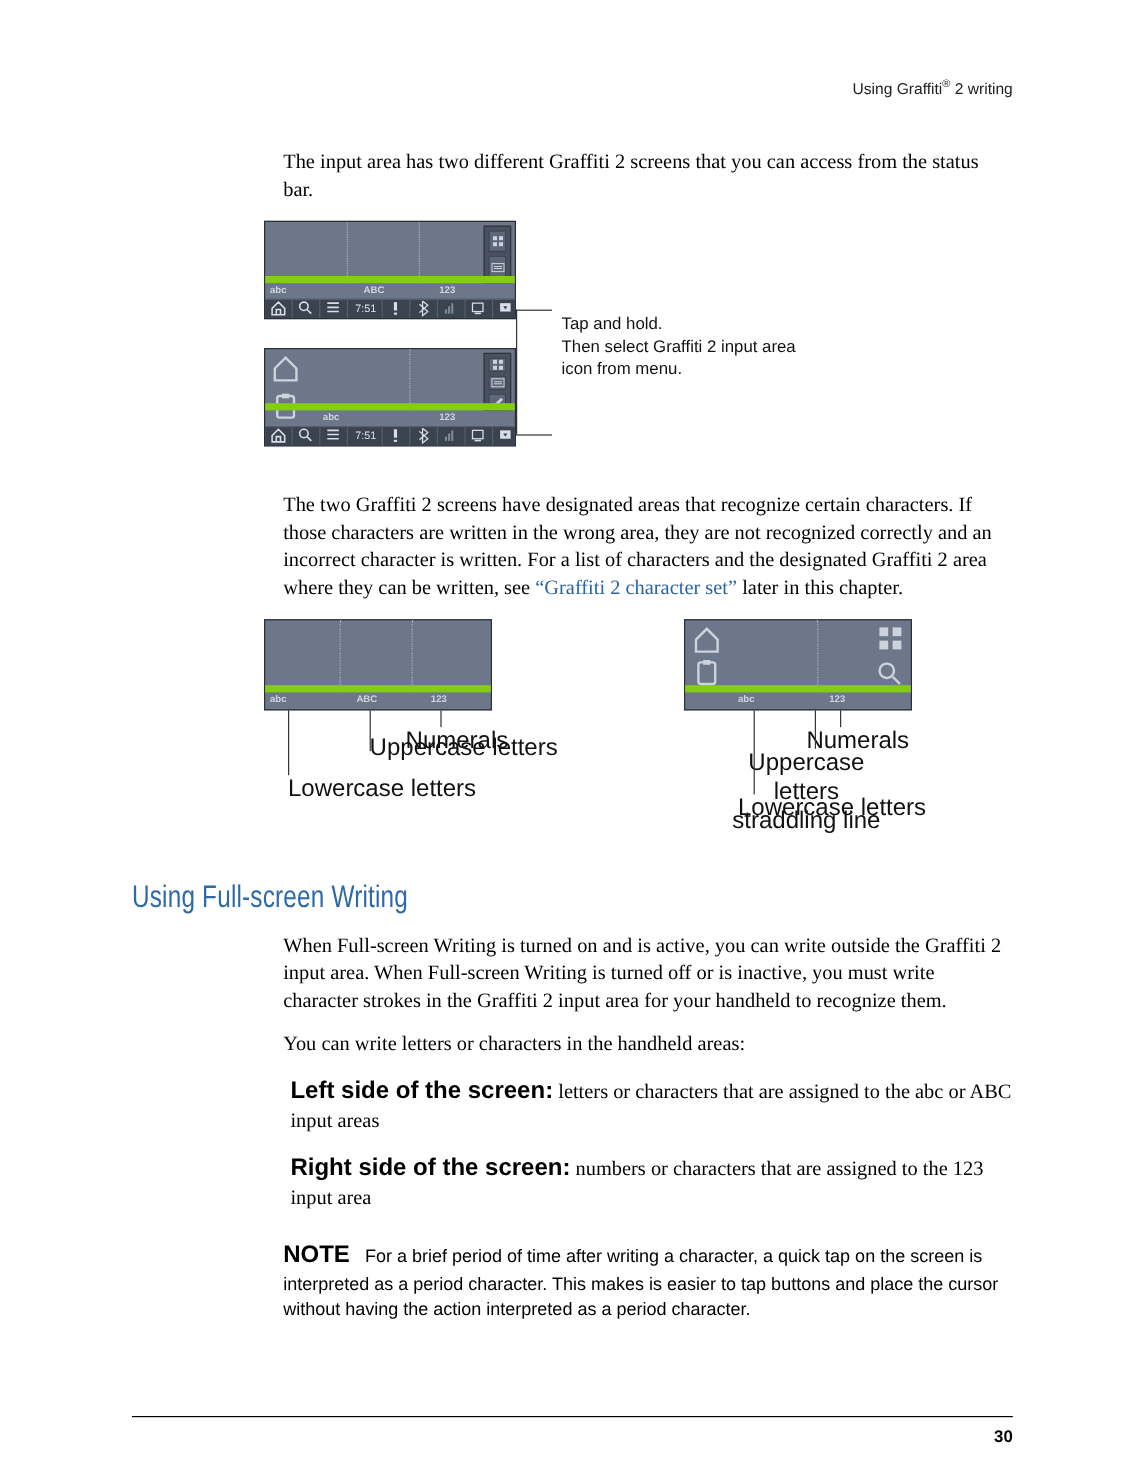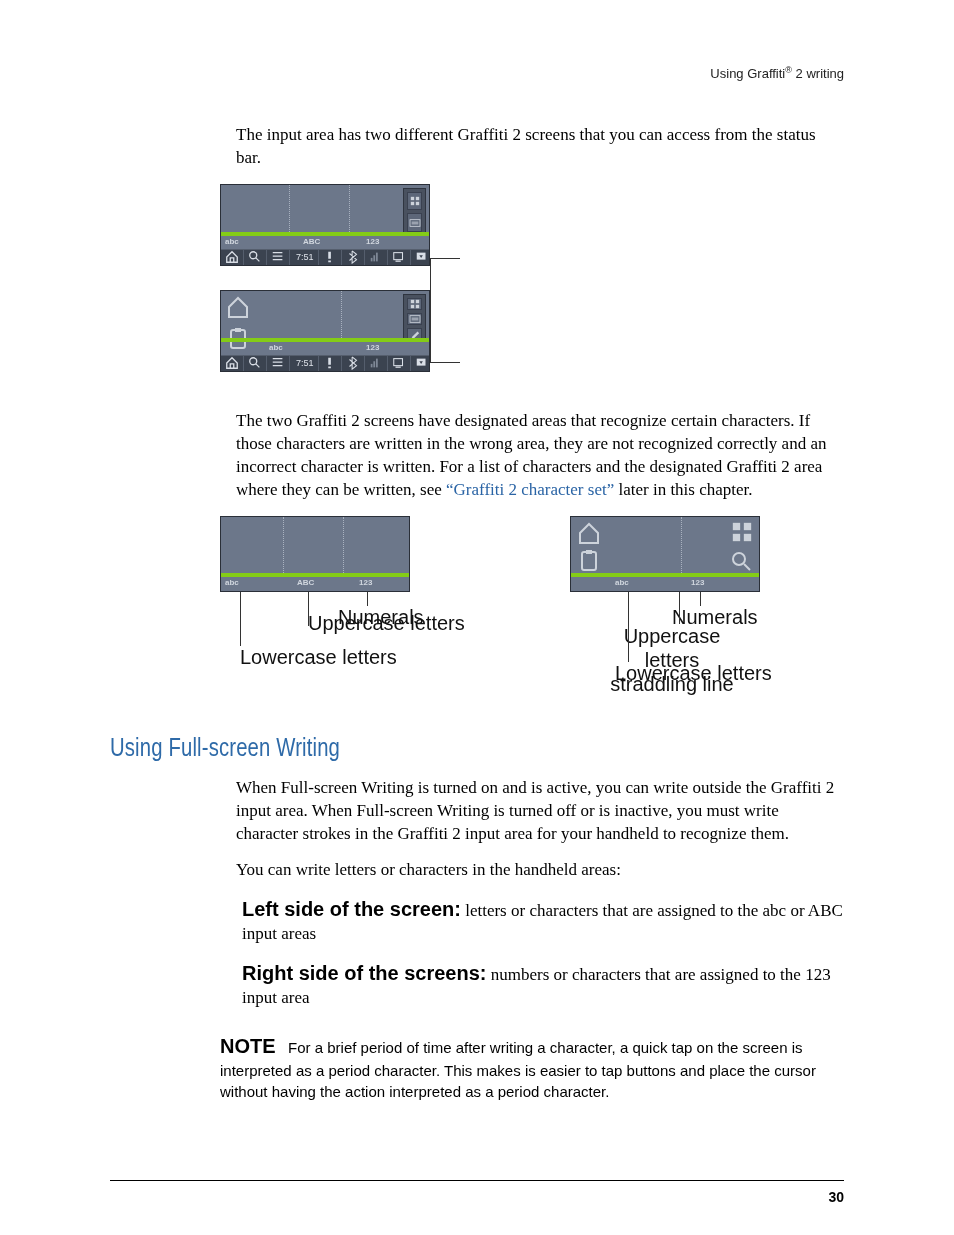--- a/index.html
+++ b/index.html
@@ -67,21 +67,21 @@
     border-right: 1px solid #555e6d;
     display: flex; align-items: center; justify-content: center;
     padding: 0 4px;
   }
   .cell:last-child { border-right: none; }
   .cell.w { flex: 1 1 auto; padding-left: 6px; justify-content: flex-start; }
   .cell svg { display: block; }
 
   .input-row {
     position: absolute; left: 0; right: 0; bottom: 15px; height: 14px;
-    border-top: 4px solid #84cc16;
+    border-top: 6px solid #84cc16;
     color: #d0d6de;
     font: bold 8px/14px Arial, Helvetica, sans-serif;
   }
   .input-label { position: absolute; bottom: 1px; }
   .dotted-div {
     position: absolute; top: 0; bottom: 29px;
     border-left: 1px dotted #a9b2c0;
   }
   .right-panel {
     position: absolute; top: 3px; right: 3px; width: 23px; bottom: 29px;
@@ -169,21 +169,21 @@
   .item strong,
   .note-lead {
     font-family: Arial, Helvetica, sans-serif;
     font-weight: bold;
     font-size: 20px;
   }
   .note-block {
     font-family: Arial, Helvetica, sans-serif;
     font-size: 15px;
     line-height: 1.4;
-    margin: 22px 0 0 0;
+    margin: 22px 0 0 16px;
   }
 
   a.xref { color:#2a64a5; text-decoration:none; }
 
   .footer-rule {
     position:absolute; left:110px; right:110px; bottom:54px;
     border-top:1px solid #000;
   }
   .page-number {
     position:absolute; right:110px; bottom:30px;
@@ -401,20 +401,22 @@
           <div class="cell">
               <svg width="14" height="14" viewBox="0 0 16 16">
                 <use href="#ic-drop"></use>
               </svg>
             </div>
         </div>
       </div>
 
       <div class="callout-leader"></div>
       <div class="callout-leader2"></div>
+      <div class="callout-text" style="white-space:pre-line">Tap and hold.
+Then select Graffiti 2 input area icon from menu.</div>
     </div>
 
     <p class="body">
       <span>The two Graffiti 2 screens have designated areas that recognize certain characters. If those characters are written in the wrong area, they are not recognized correctly and an incorrect character is written. For a list of characters and the designated Graffiti 2 area where they can be written, see </span><a class="xref" href="#">“Graffiti 2 character set”</a><span> later in this chapter.</span>
     </p>
 
     <div class="fig2">
 
       <div class="panelA">
         <div class="dotted-div" style="left:62px"></div>
@@ -466,21 +468,21 @@
   <h2 class="section">Using Full-screen Writing</h2>
 
   <div class="body-col">
     <p class="body">When Full-screen Writing is turned on and is active, you can write outside the Graffiti 2 input area. When Full-screen Writing is turned off or is inactive, you must write character strokes in the Graffiti 2 input area for your handheld to recognize them.</p>
     <p class="body">You can write letters or characters in the handheld areas:</p>
 
     <p class="item">
       <strong>Left side of the screen:</strong><span> letters or characters that are assigned to the abc or ABC input areas</span>
     </p>
     <p class="item">
-      <strong>Right side of the screens:</strong><span> numbers or characters that are assigned to the 123 input area</span>
+      <strong>Right side of the screen:</strong><span> numbers or characters that are assigned to the 123 input area</span>
     </p>
 
     <p class="note-block">
       <span class="note-lead">NOTE</span>&nbsp;&nbsp;&nbsp;<span>For a brief period of time after writing a character, a quick tap on the screen is interpreted as a period character. This makes is easier to tap buttons and place the cursor without having the action interpreted as a period character.</span>
     </p>
   </div>
 
   <div class="footer-rule"></div>
   <div class="page-number">30</div>
 

